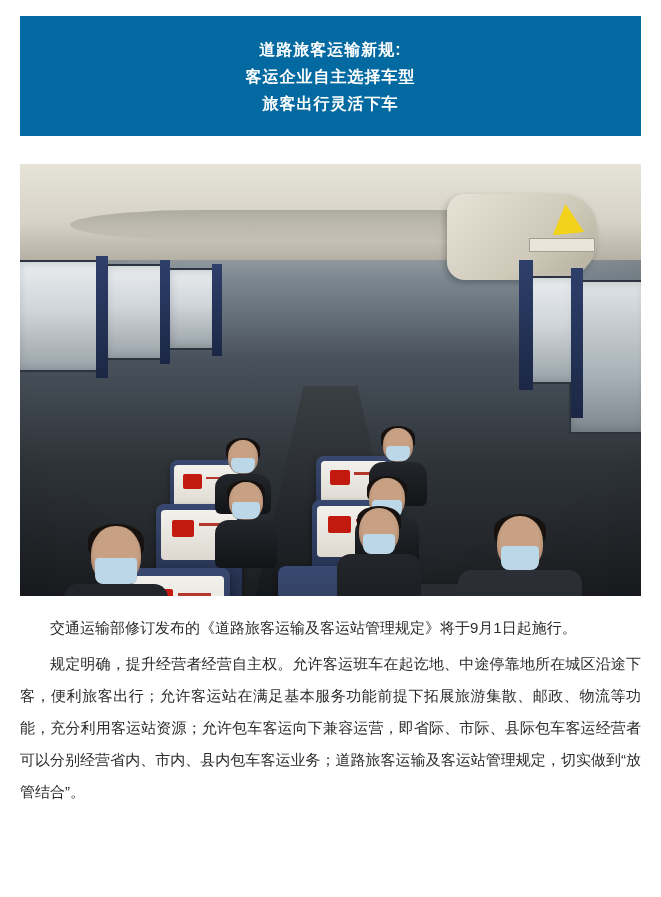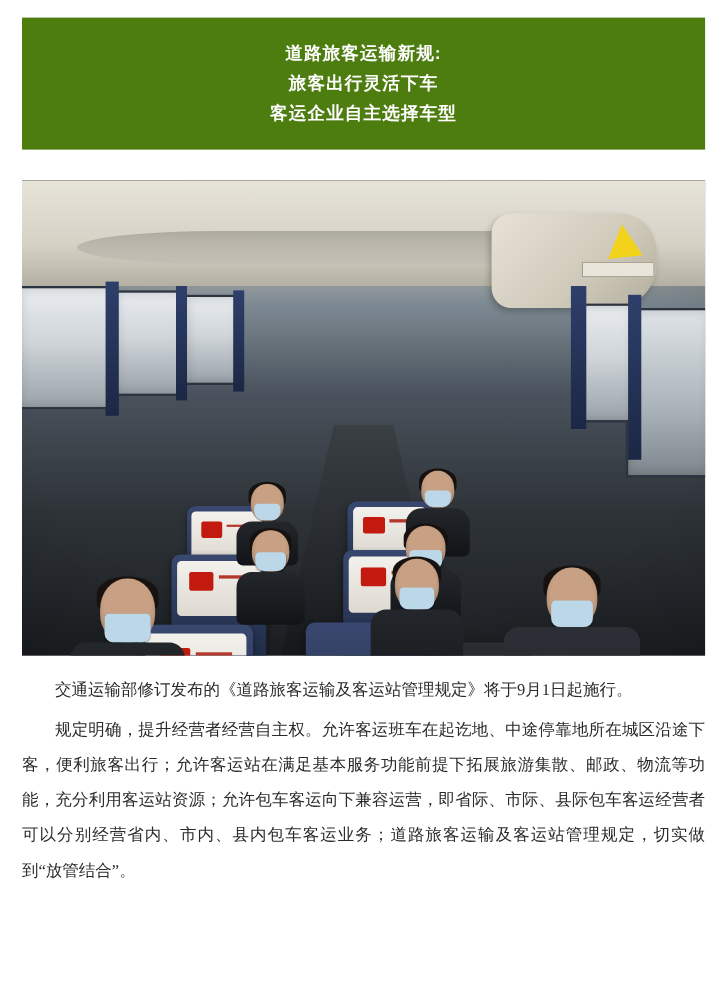--- a/index.html
+++ b/index.html
@@ -20,21 +20,21 @@
     background: #ffffff;
     box-sizing: border-box;
   }
   
   .banner {
     position: absolute;
     left: 20px;
     top: 16px;
     width: 621px;
     height: 120px;
-    background: #4d7c0f;
+    background: #0369a1;
     box-sizing: border-box;
     display: flex;
     flex-direction: column;
     align-items: center;
     justify-content: center;
   }
   .banner-line {
     color: #ffffff;
     font-size: 16px;
     font-weight: bold;
@@ -202,32 +202,31 @@
     top: 612px;
     width: 621px;
     color: #2b2b2b;
     font-size: 15px;
     line-height: 32px;
     text-align: justify;
   }
   .article p {
     margin: 0 0 4px 0;
     text-indent: 2em;
-    font-family: Liberation Serif, serif;
   }
 </style>
 </head>
 <body>
 
 <div class="page">
 
   <div class="banner">
     <div class="banner-line">道路旅客运输新规:</div>
+    <div class="banner-line">客运企业自主选择车型</div>
     <div class="banner-line">旅客出行灵活下车</div>
-    <div class="banner-line">客运企业自主选择车型</div>
   </div>
 
   <div class="photo-wrap">
     <div class="photo">
 
       <div class="ceiling"></div>
       <div class="hatch"></div>
       <div class="hatch-sticker"></div>
       <div class="hatch-label"></div>
 

